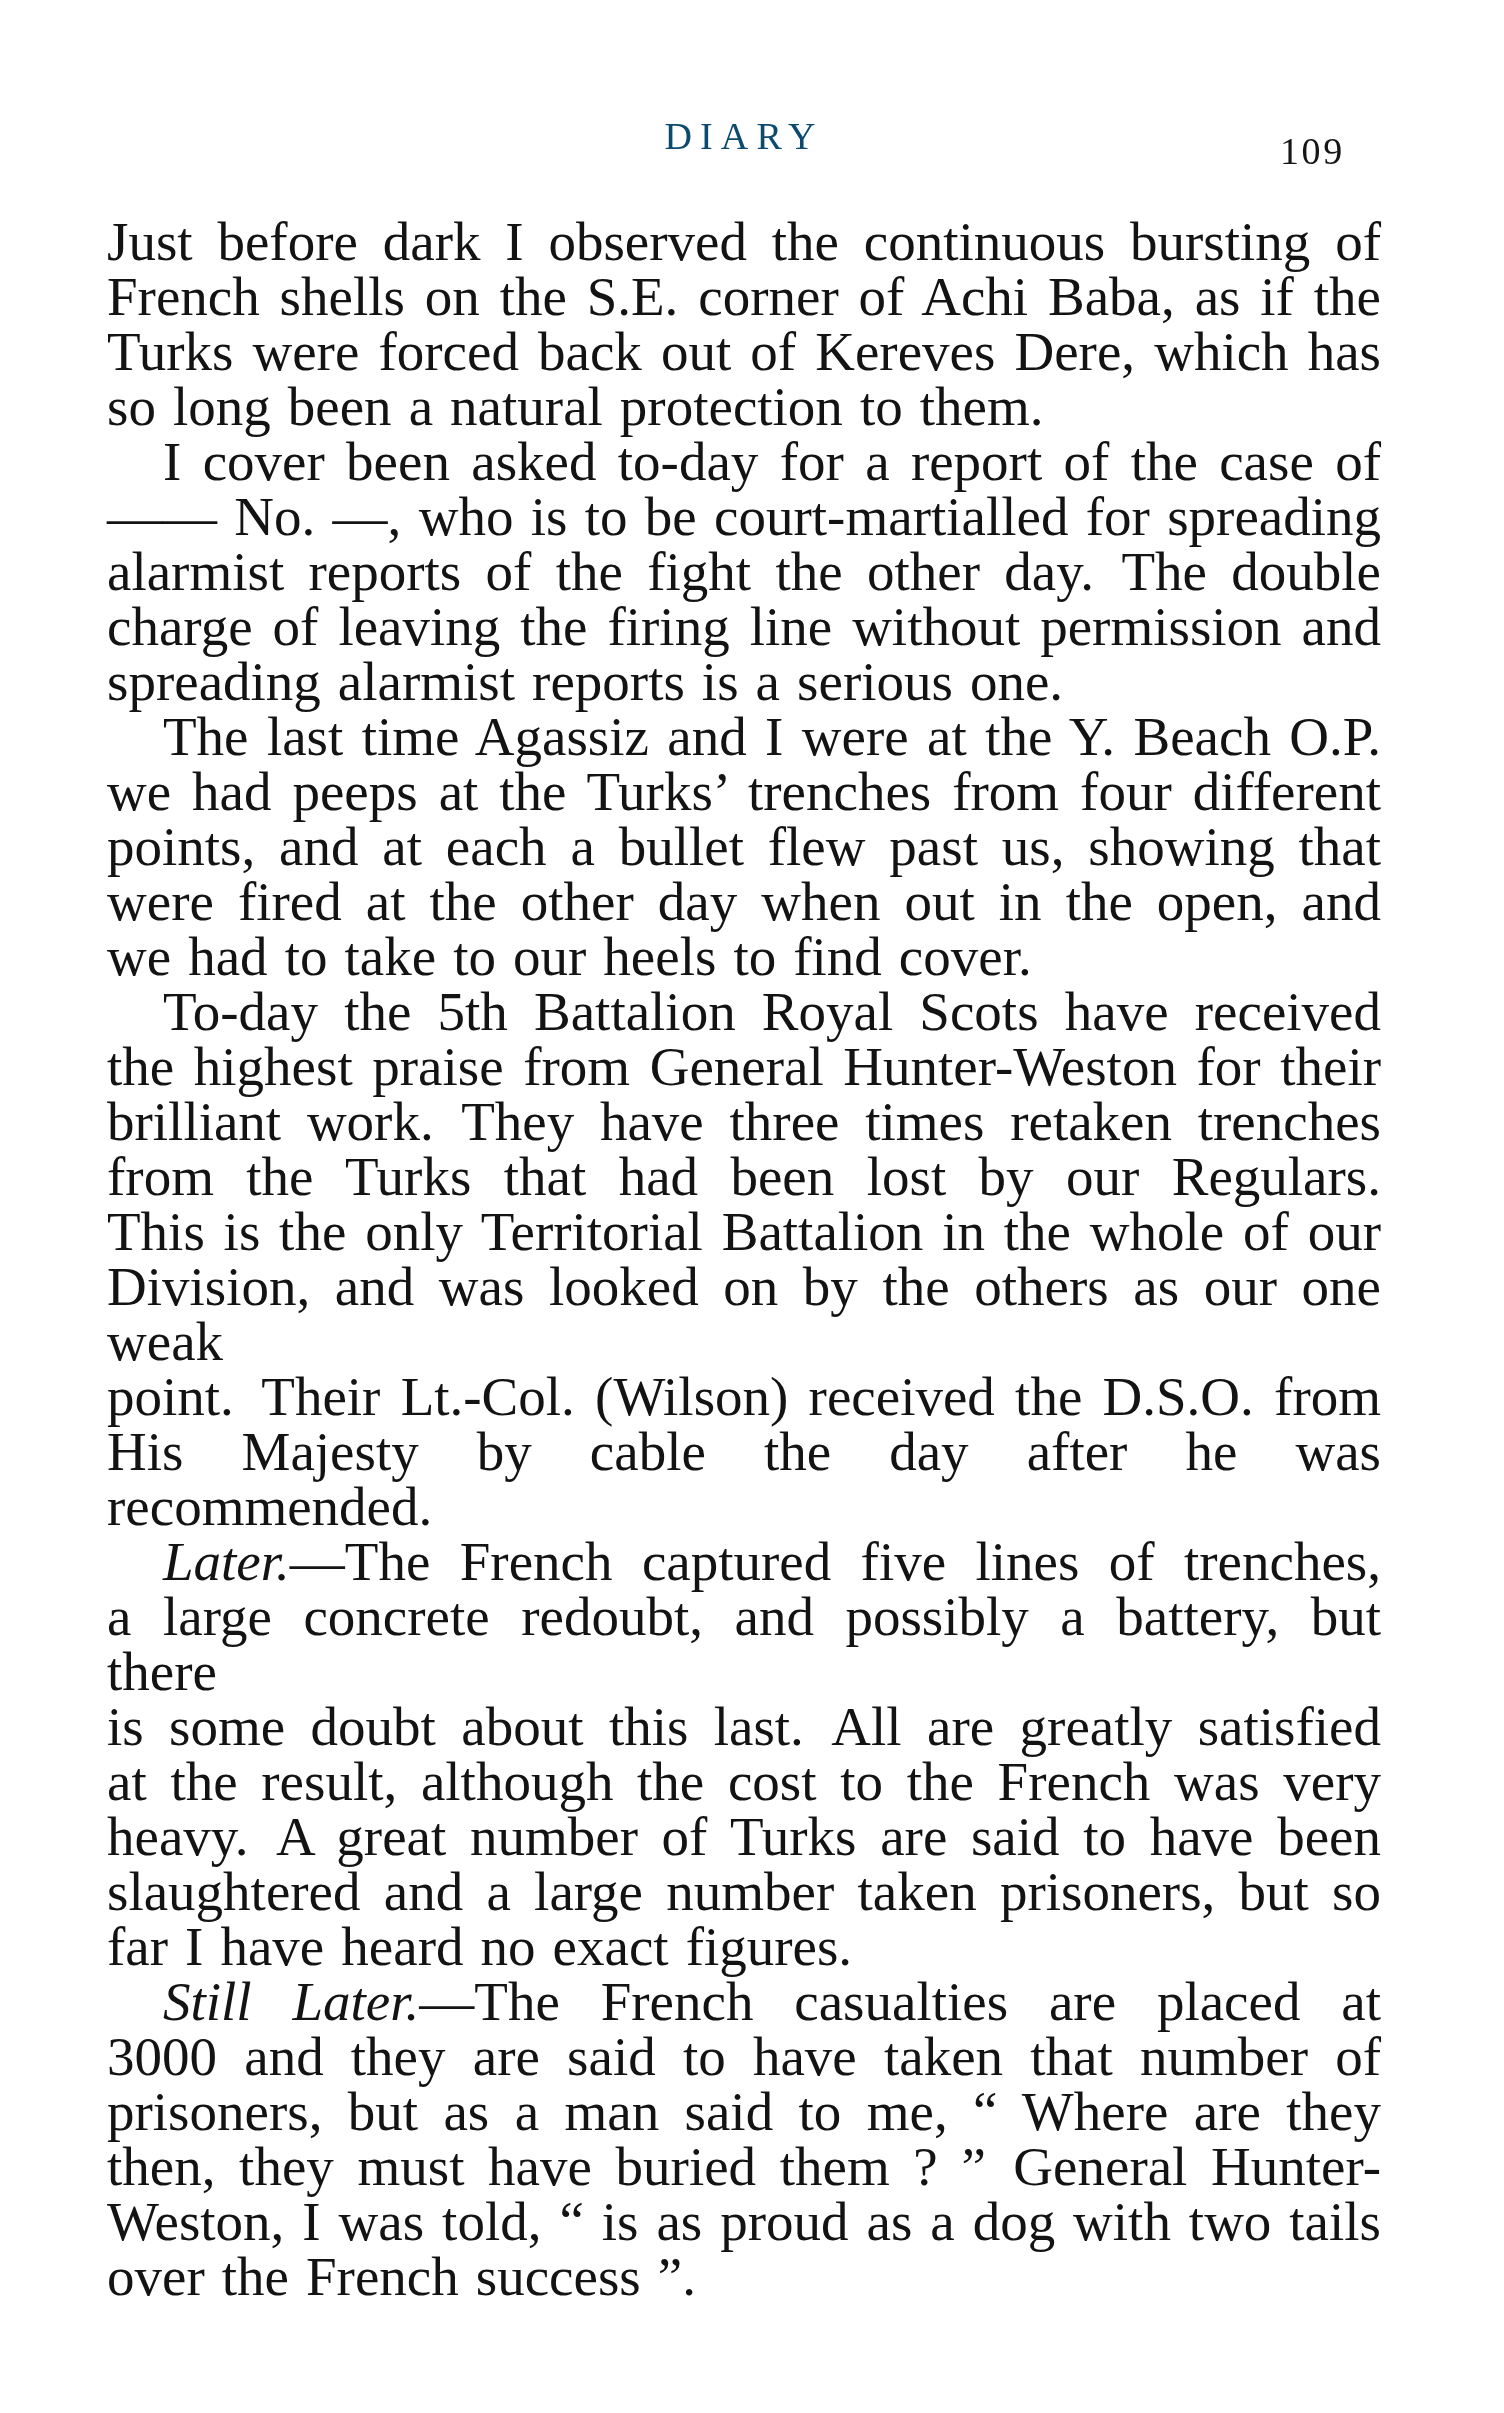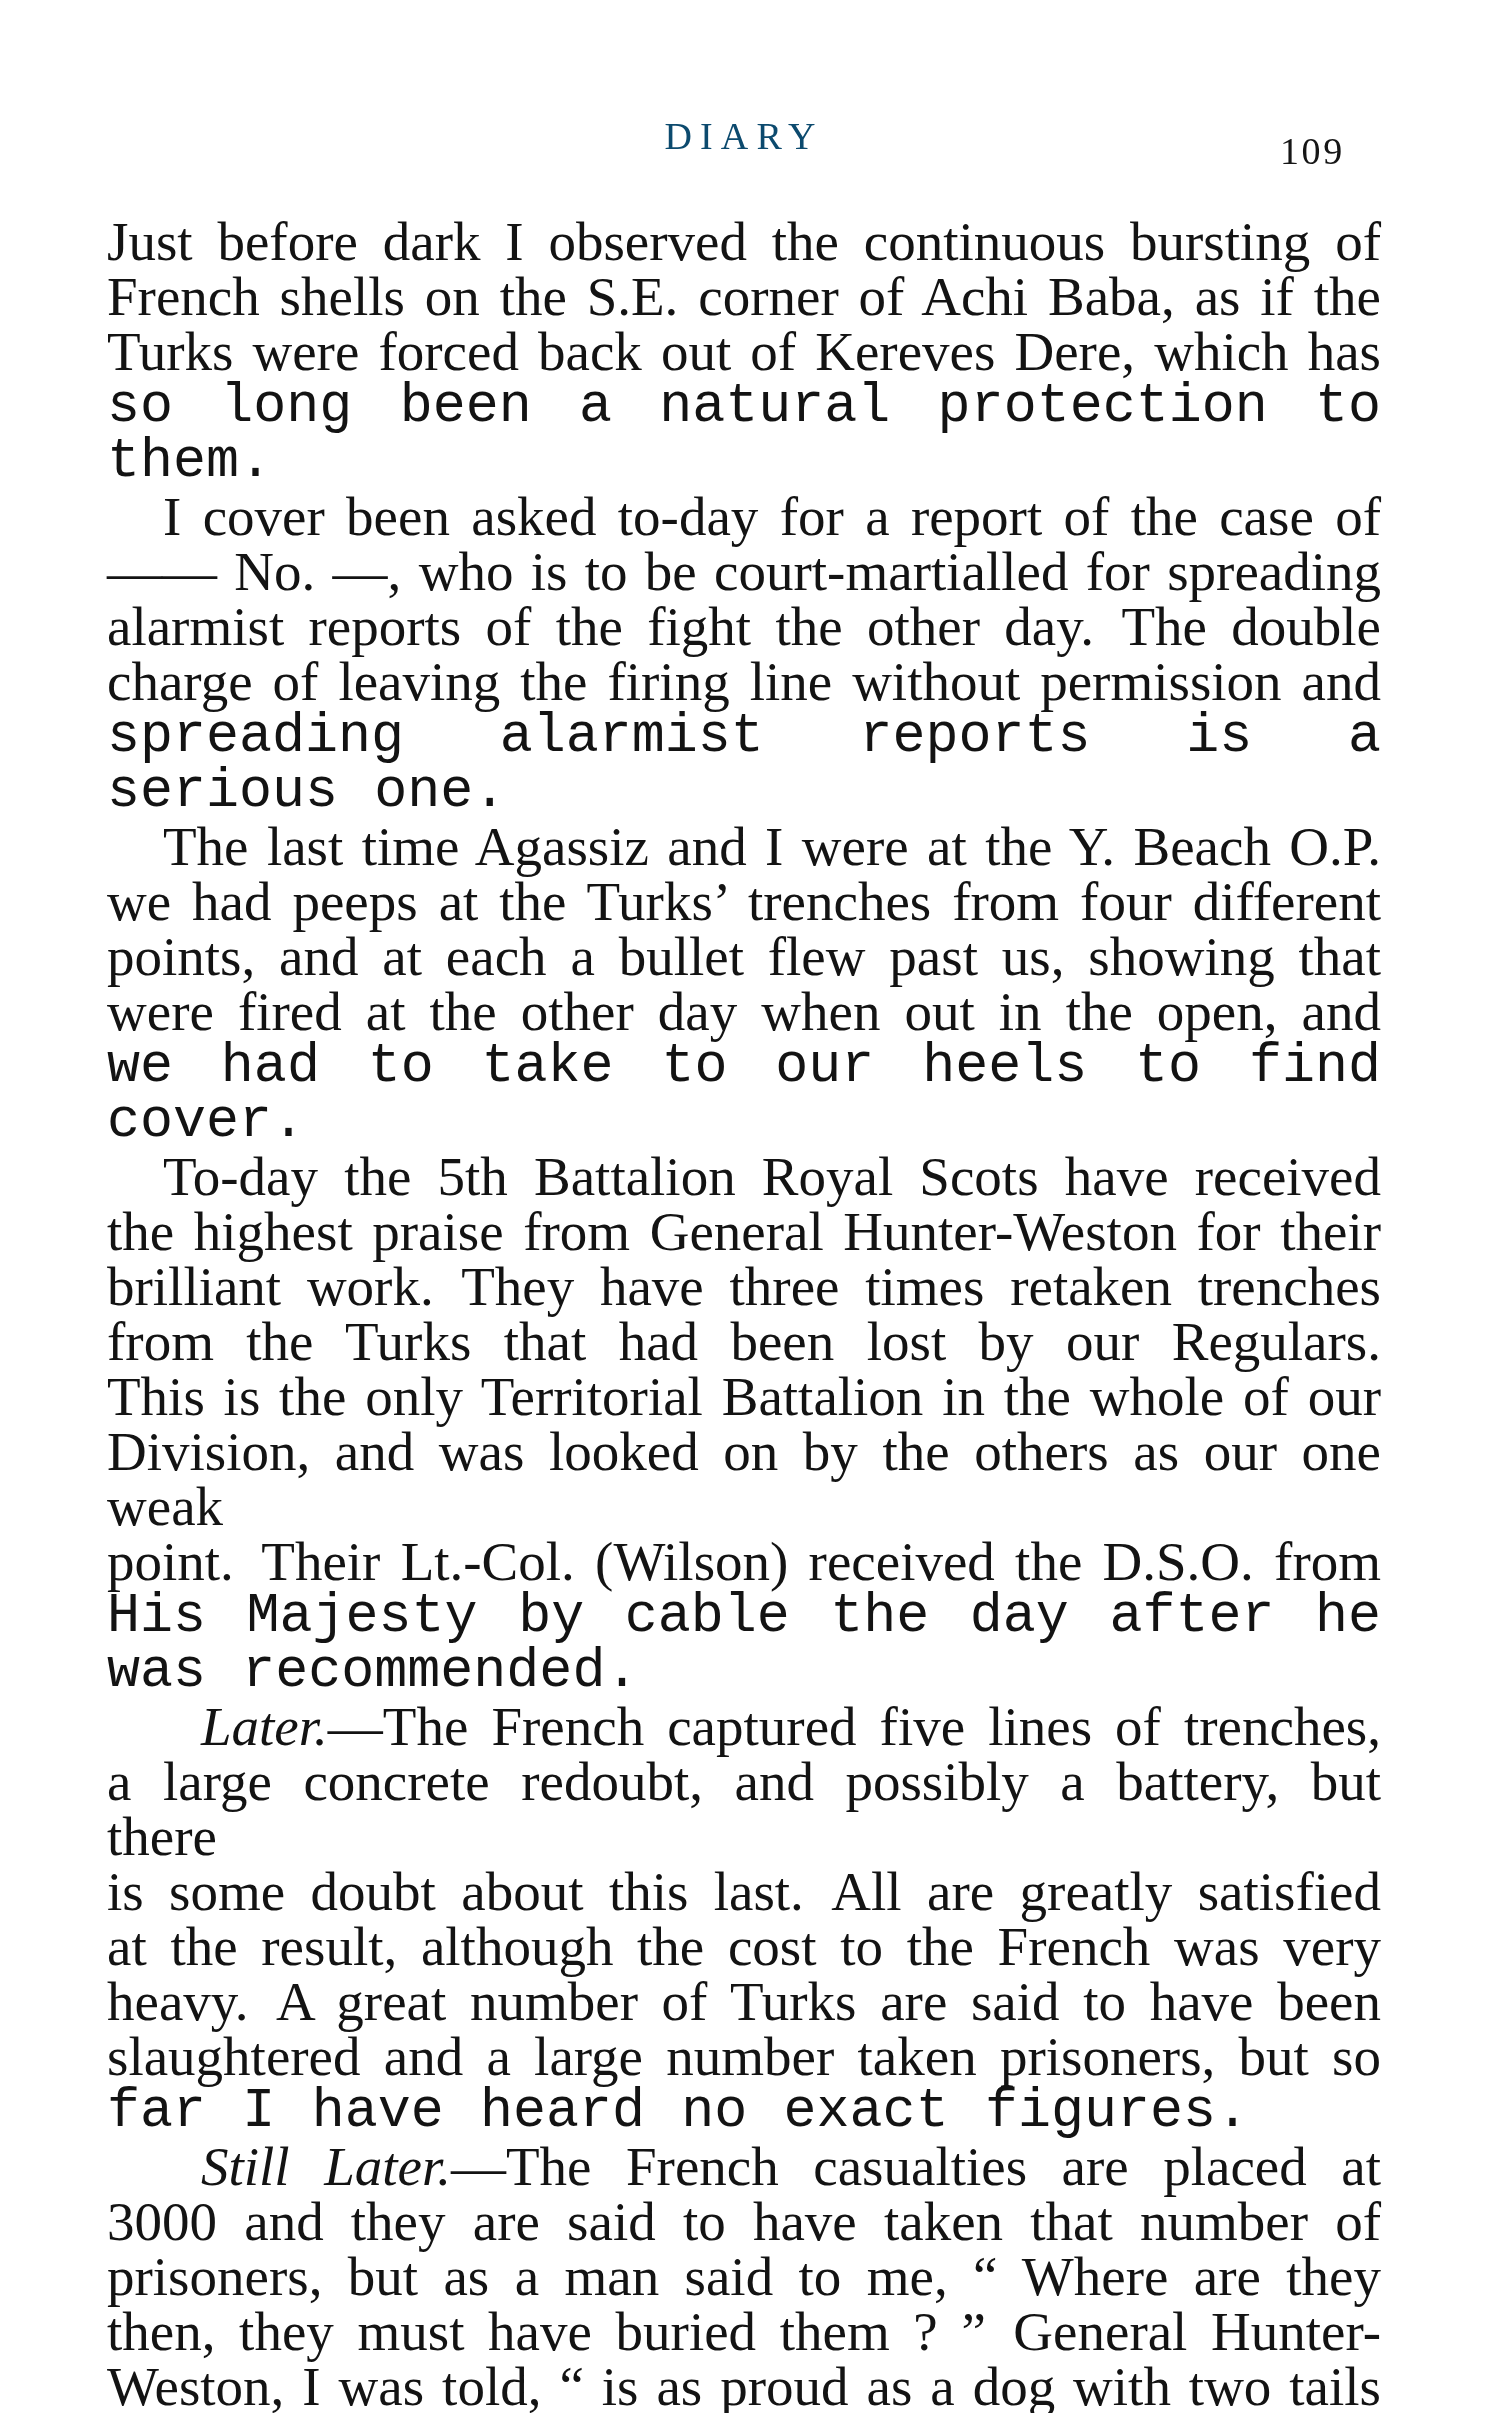--- a/index.html
+++ b/index.html
@@ -51,26 +51,25 @@
     font-variant-numeric: oldstyle-nums;
   }
   .para { margin: 0; }
   .line {
     text-align: justify;
     text-align-last: justify;
     white-space: normal;
   }
   .line.last {
     text-align-last: left;
-    font-family: Liberation Mono, monospace;
   }
   .para.indent .line.first {
     text-indent: 56px;
   }
-  .italic { font-style: italic; margin-left: 38px; }
+  .italic { font-style: italic; }
 </style>
 </head>
 <body>
 
 <div class="page">
   <div class="running-head">
     <span class="head-title">DIARY</span>
     <span class="page-number">109</span>
   </div>
   <div class="body-text">

